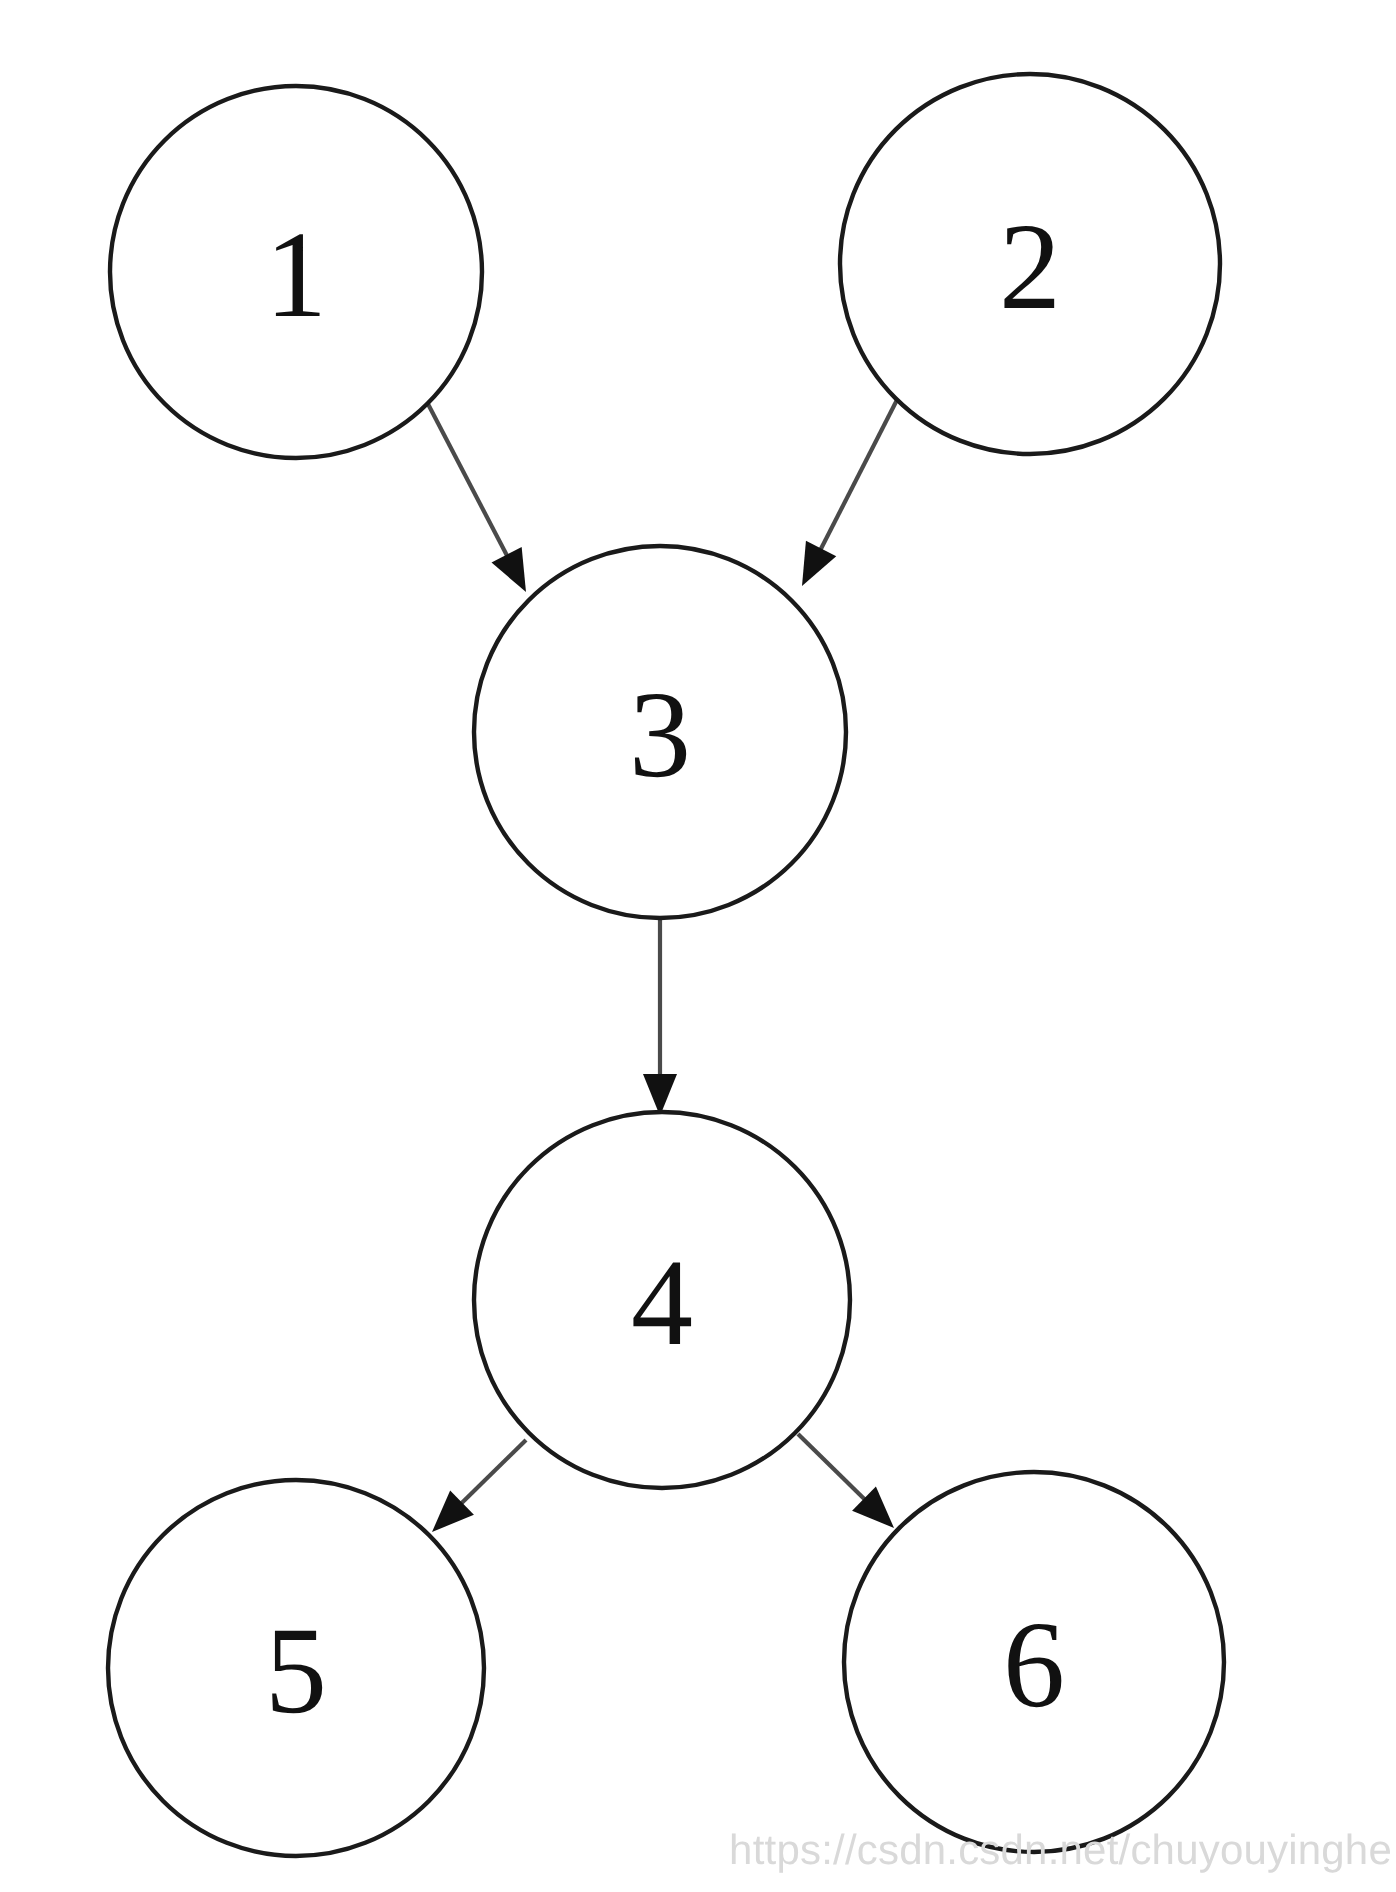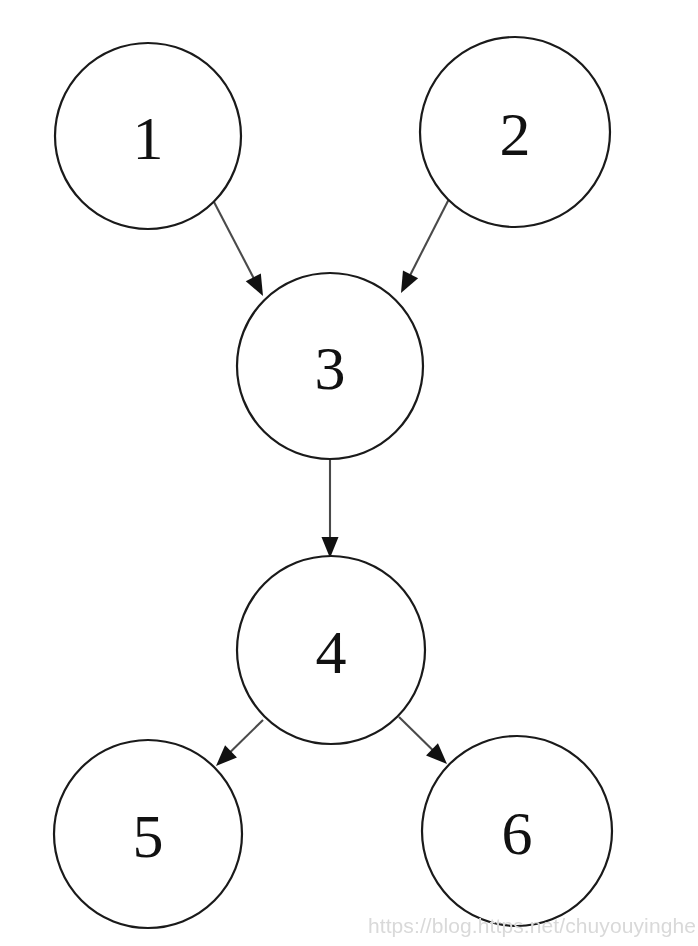--- a/index.html
+++ b/index.html
@@ -108,15 +108,15 @@
           <circle cx="148" cy="834" r="94" class="node-circle"></circle>
           <text x="148" y="836" class="node-label">5</text>
         </g>
         <g>
           <circle cx="517" cy="831" r="95" class="node-circle"></circle>
           <text x="517" y="833" class="node-label">6</text>
         </g>
       </g>
   </svg>
 
-  <div class="watermark-text">https://blog.https.net/chuyouyinghe</div>
+  <div class="watermark-text">https://csdn.csdn.net/chuyouyinghe</div>
 
 </div>
 
 </body></html>

